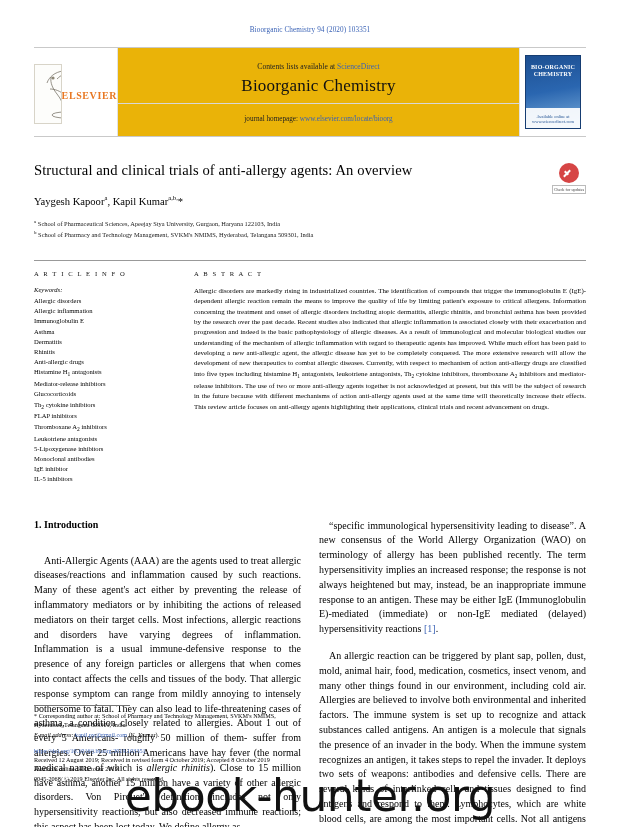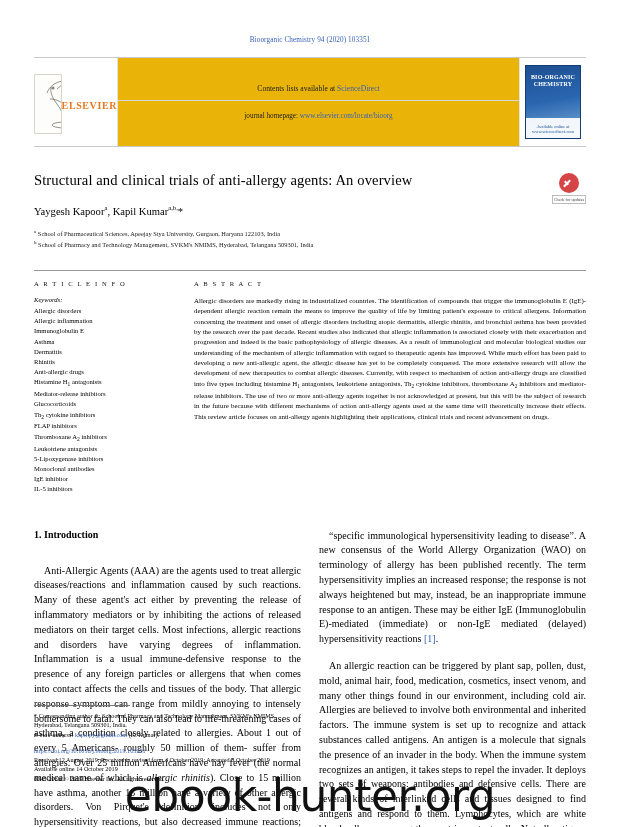--- a/index.html
+++ b/index.html
@@ -21,21 +21,21 @@
     height: 827px;
     padding: 0;
     box-sizing: border-box;
   }
 
   
   .runhead {
     text-align: center;
     font-size: 7.2px;
     color: #3a62b5;
-    padding-top: 36px;
+    padding-top: 26px;
     letter-spacing: .1px;
   }
 
   
   .masthead {
     margin: 13px 34px 0 34px;
     border-top: 1px solid #c9c9c9;
     border-bottom: 1px solid #c9c9c9;
     height: 88px;
     display: flex;
@@ -327,20 +327,21 @@
           </g>
         </svg>
       </div>
       <div class="elsevier-word">ELSEVIER</div>
     </div>
     <div class="mast-center">
       <div class="mast-contents">
         <span>Contents lists available at</span>
         <span class="sd">ScienceDirect</span>
       </div>
+      <div class="mast-title">Bioorganic Chemistry</div>
       <div class="mast-homepage">
         <span>journal homepage:</span>
         <span class="link">www.elsevier.com/locate/bioorg</span>
       </div>
     </div>
     <div class="mast-right">
       <div class="cover">
         <div class="cov-title">BIO-ORGANIC CHEMISTRY</div>
         <div class="cov-band"></div>
         <div class="cov-foot">Available online at www.sciencedirect.com</div>

